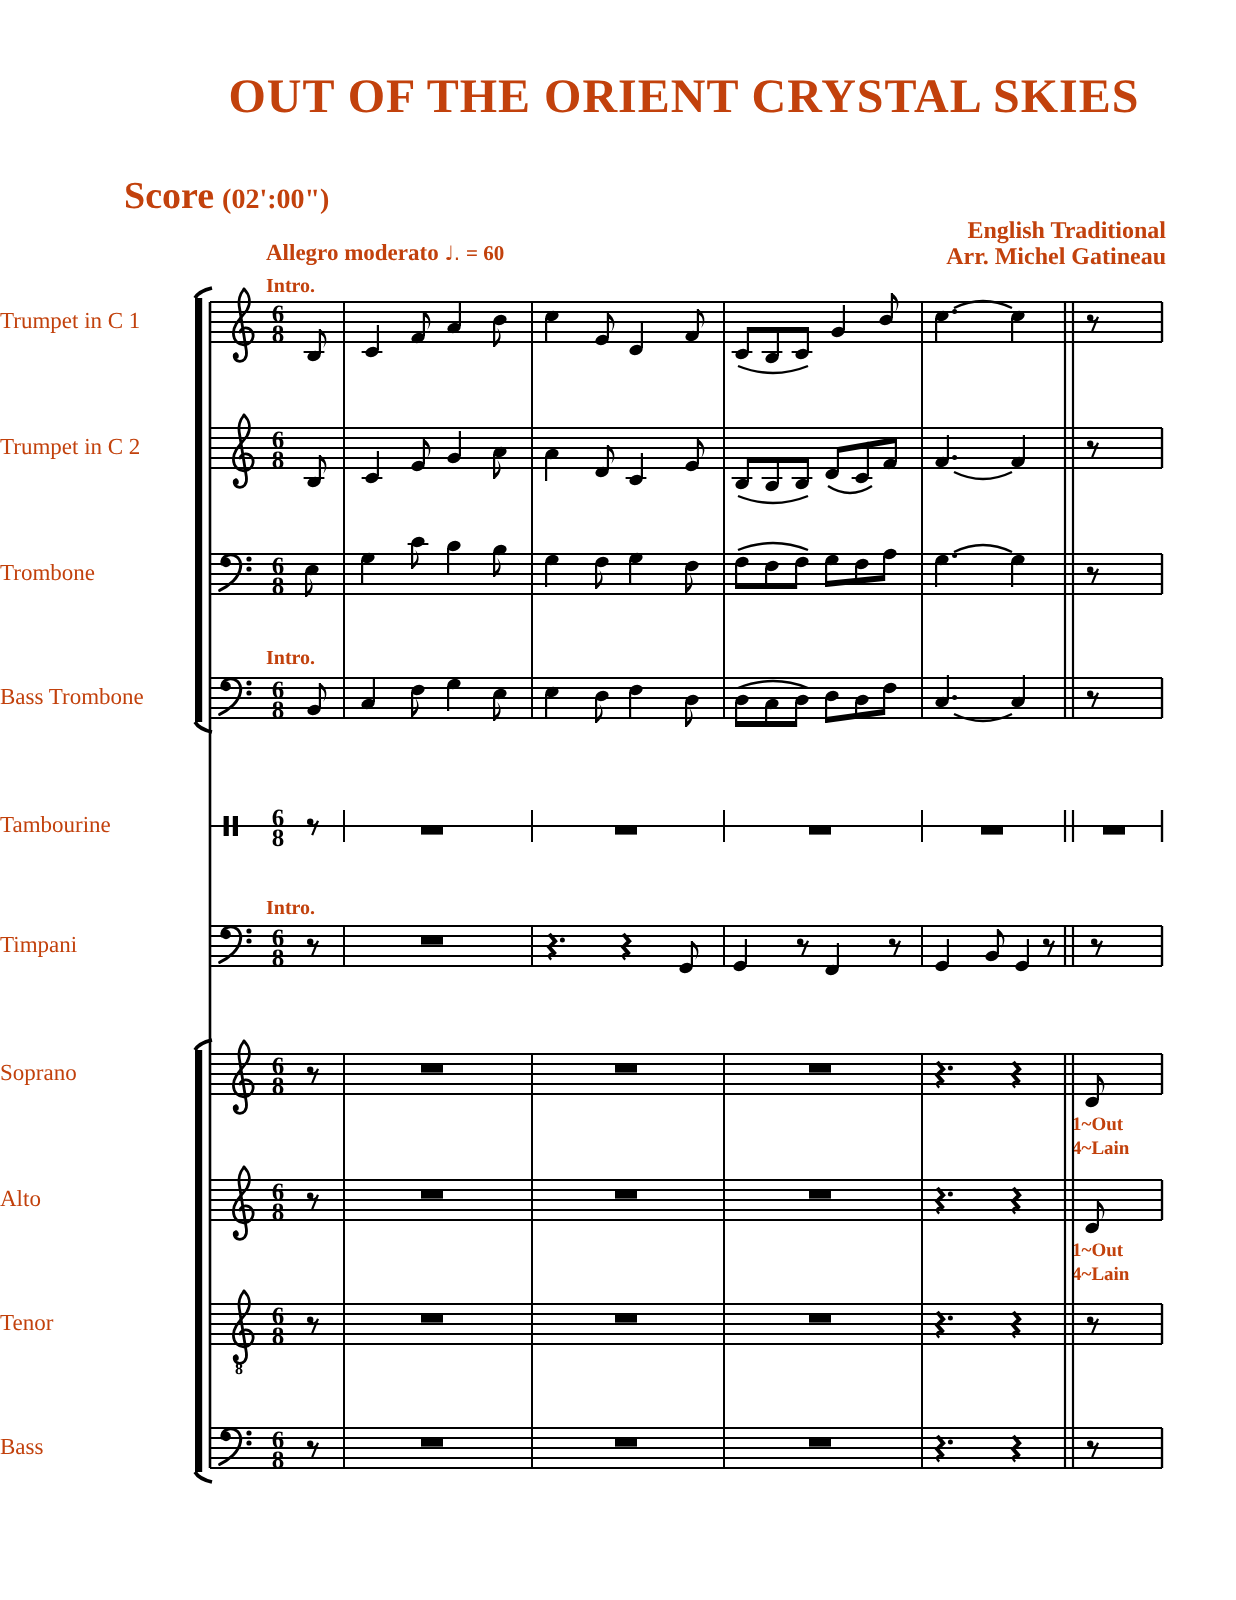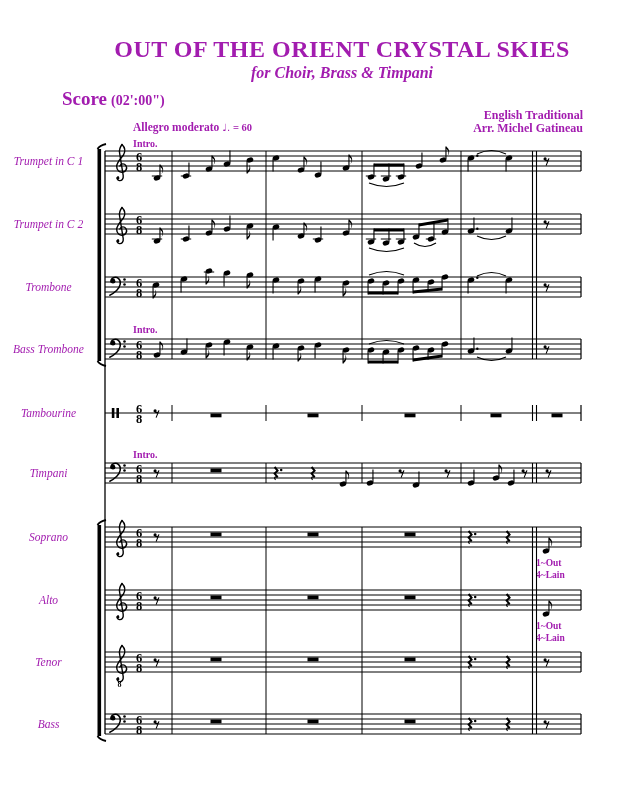--- a/index.html
+++ b/index.html
@@ -1,40 +1,39 @@
 <!DOCTYPE html>
 <html><head>
 <meta charset="utf-8">
 <style>
   html,body{margin:0;padding:0;background:#fff;}
   .page{position:relative;width:618px;height:800px;background:#fff;overflow:hidden;
-        font-family:"Liberation Serif",serif;color:#a21caf;}
+        font-family:"Liberation Serif",serif;color:#c2410c;}
   .abs{position:absolute;}
   .title{left:66px;top:36px;width:552px;text-align:center;font-size:24px;font-weight:bold;letter-spacing:.5px;}
   .subtitle{left:66px;top:64px;width:552px;text-align:center;font-size:16px;font-weight:bold;font-style:italic;}
   .scoreline{left:62px;top:88px;font-weight:bold;}
   .scoreline .big{font-size:19px;}
   .scoreline .small{font-size:14px;}
   .credits{top:109px;right:35px;text-align:right;font-size:12px;font-weight:bold;line-height:12.5px;}
   .tempo{left:133px;top:121px;font-size:11.5px;font-weight:bold;}
   .tempo .note{font-family:"DejaVu Sans",sans-serif;font-size:10px;font-weight:normal;}
   .tempo .eq{font-size:10.5px;}
   .intro{font-size:10px;font-weight:bold;font-family:Liberation Serif, serif;}
-  .instlabel{width:97px;text-align:center;font-size:11.5px;height:14px;line-height:14px;font-style:italic;}
+  .instlabel{width:97px;text-align:left;font-size:11.5px;height:14px;line-height:14px;}
   .lyric{font-size:9.5px;font-weight:bold;line-height:11px;white-space:nowrap;}
   .copyright{left:66px;top:749px;width:552px;text-align:center;font-size:11.5px;font-weight:bold;}
   svg{position:absolute;left:0;top:0;}
 </style>
 </head>
 <body>
 
 <div class="page">
 
   <div class="abs title">OUT OF THE ORIENT CRYSTAL SKIES</div>
-  <div class="abs subtitle">for Choir, Brass &amp; Timpani</div>
 
   <div class="abs scoreline">
     <span class="big">Score</span>
     <span class="small">(02':00")</span>
   </div>
 
   <div class="abs credits">
     <div>English Traditional</div>
     <div>Arr. Michel Gatineau</div>
   </div>

